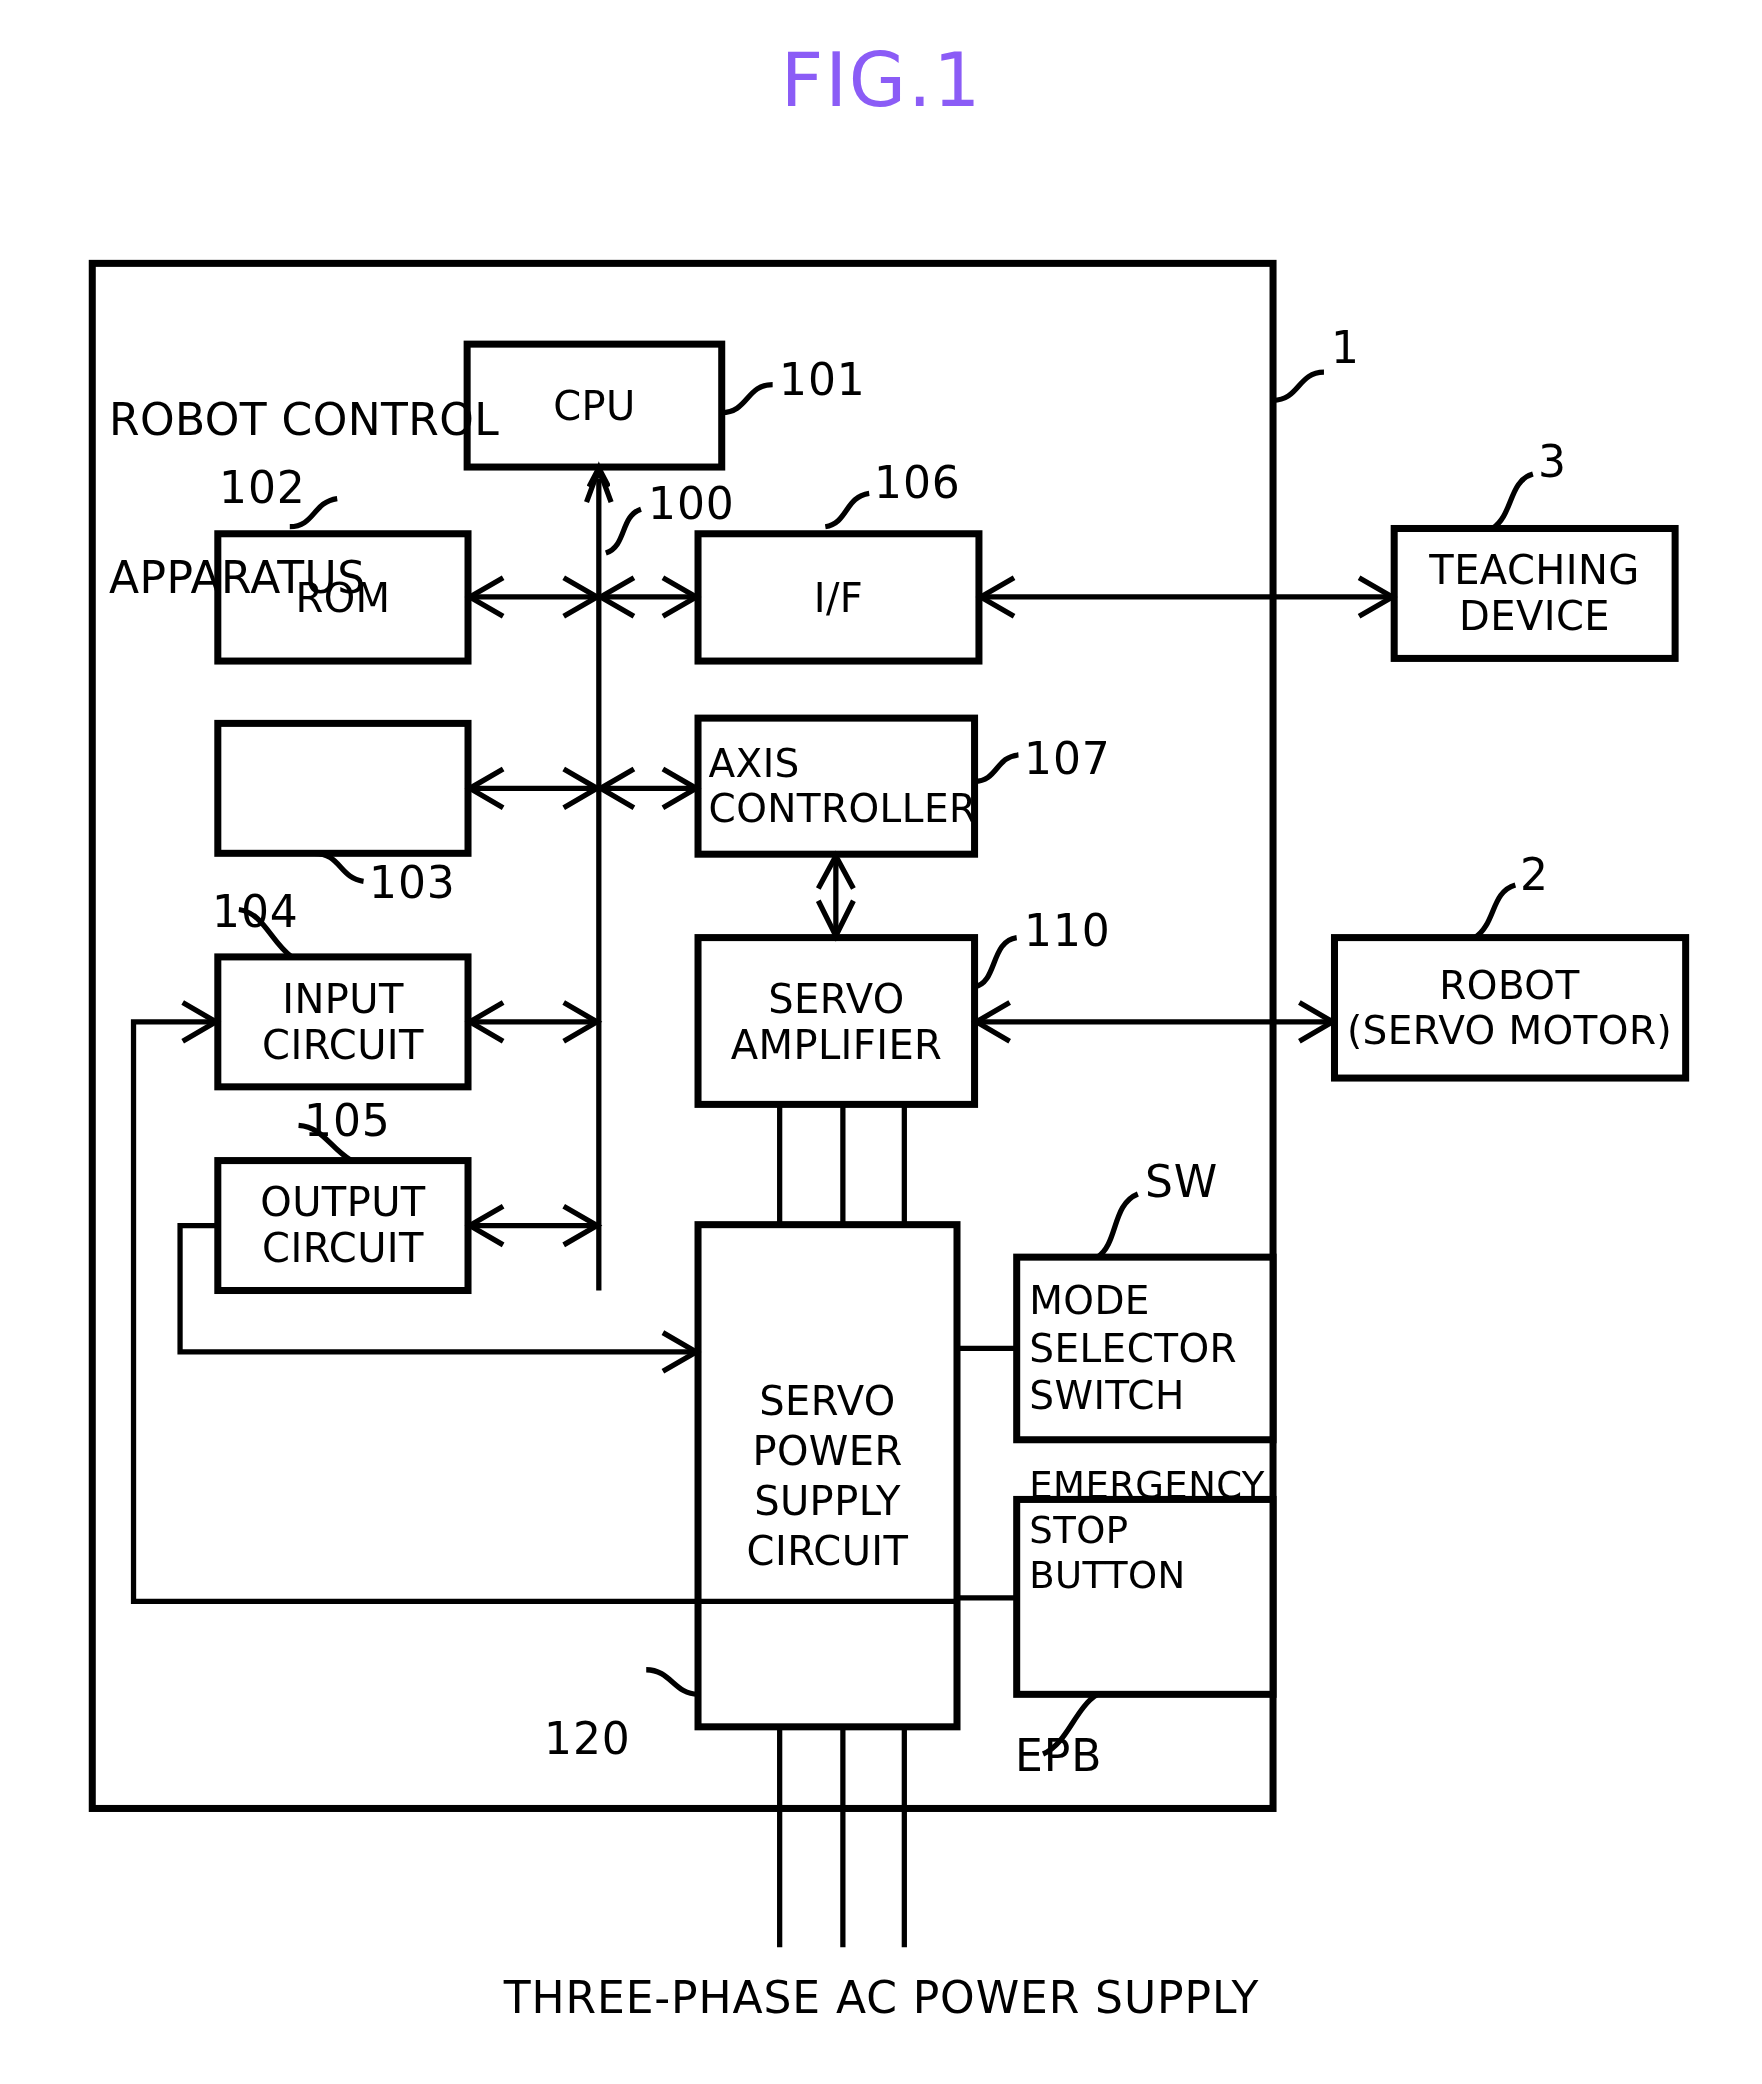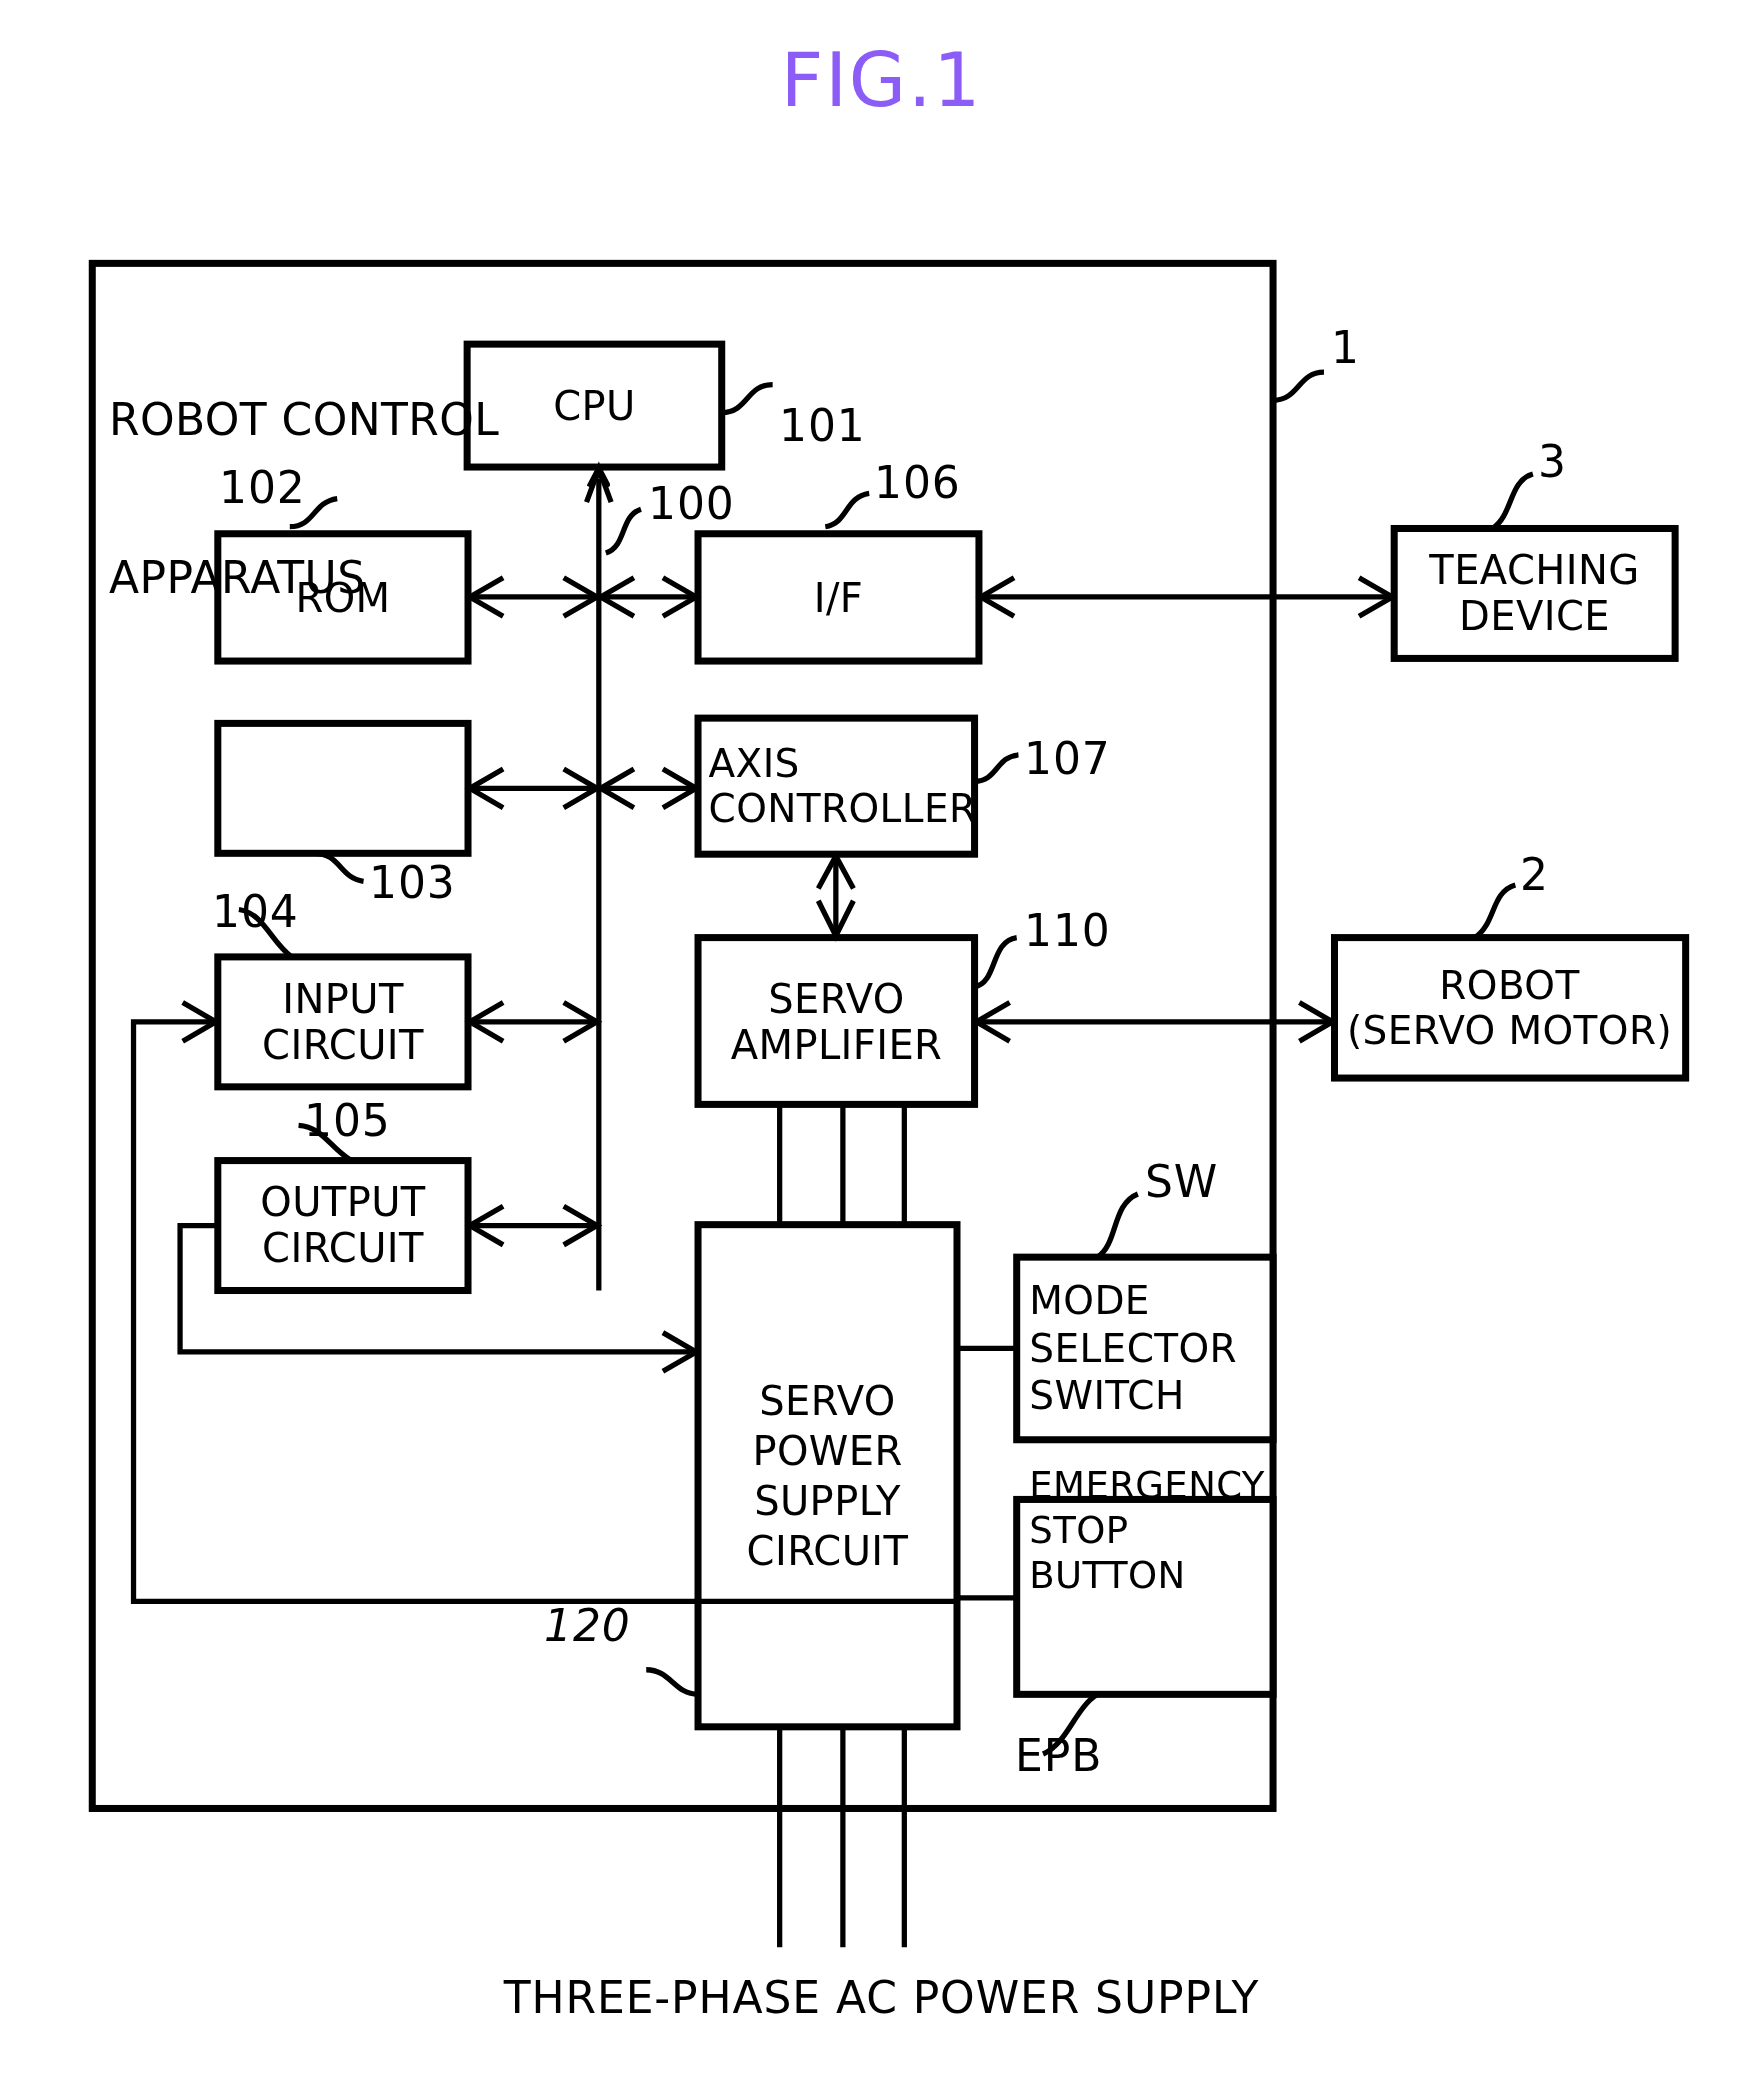--- a/index.html
+++ b/index.html
@@ -189,21 +189,21 @@
 
   <div class="lbl apparatus-name" style="left:109px; top:288px; width:456px;">
     <div>ROBOT CONTROL</div>
     <div>APPARATUS</div>
   </div>
   <div class="lbl ref" style="left:1331px; top:323px;">1</div>
 
   <div class="boxwrap boxlbl" style="left:467px; top:344px; width:255px; height:123px;">
     <span>CPU</span>
   </div>
-  <div class="lbl ref" style="left:779px; top:355px;margin-top:46px;">101</div>
+  <div class="lbl ref" style="left:779px; top:355px;">101</div>
 
   <div class="lbl ref" style="left:648px; top:479px;">100</div>
 
   <div class="boxwrap boxlbl" style="left:218px; top:534px; width:250px; height:127px;">
     <span>ROM</span>
   </div>
   <div class="lbl ref" style="left:219px; top:463px;">102</div>
 
   <div class="boxwrap boxlbl" style="left:698px; top:534px; width:281px; height:127px;">
     <span>I/F</span>
@@ -261,21 +261,21 @@
   <div class="lbl ref" style="left:304px; top:1096px;">105</div>
 
   <div class="boxwrap" style="left:698px; top:1225px; width:259px; height:502px;">
     <span class="boxlbl" style="display:block; width:100%; line-height:1.25;">
       <span style="display:block;">SERVO</span>
       <span style="display:block;">POWER</span>
       <span style="display:block;">SUPPLY</span>
       <span style="display:block;">CIRCUIT</span>
     </span>
   </div>
-  <div class="lbl ref" style="left:544px; top:1601px;font-style:italic;">120</div>
+  <div class="lbl ref" style="left:544px; top:1714px;">120</div>
 
   <div class="boxwrap" style="left:1017px; top:1257px; width:256px; height:183px;">
     <span class="boxlbl-left" style="display:block; width:100%; padding-left:12.3px; box-sizing:border-box; font-size:39px; line-height:1.22;">
       <span style="display:block;">MODE</span>
       <span style="display:block;">SELECTOR</span>
       <span style="display:block;">SWITCH</span>
     </span>
   </div>
   <div class="lbl ref" style="left:1145px; top:1157px;">SW</div>
 

